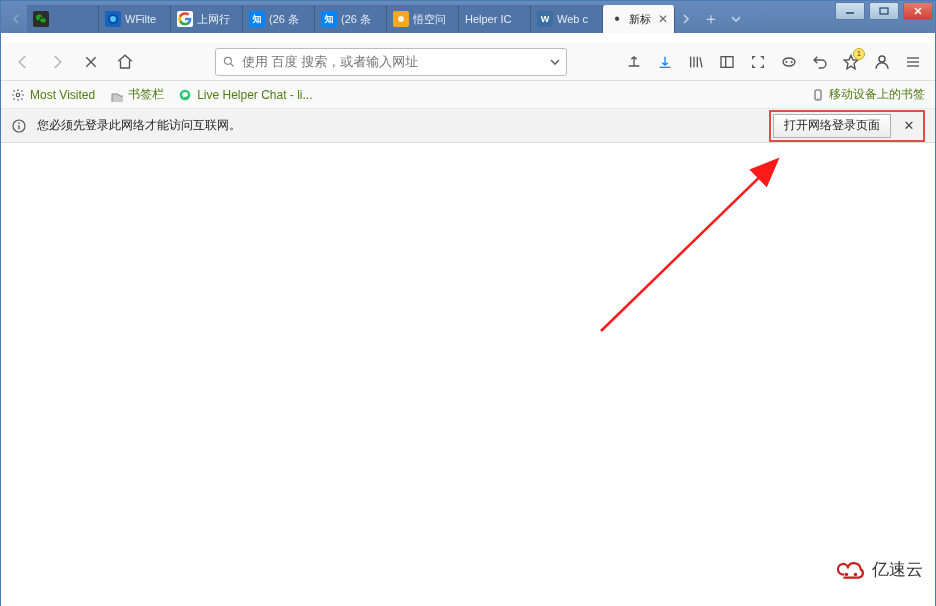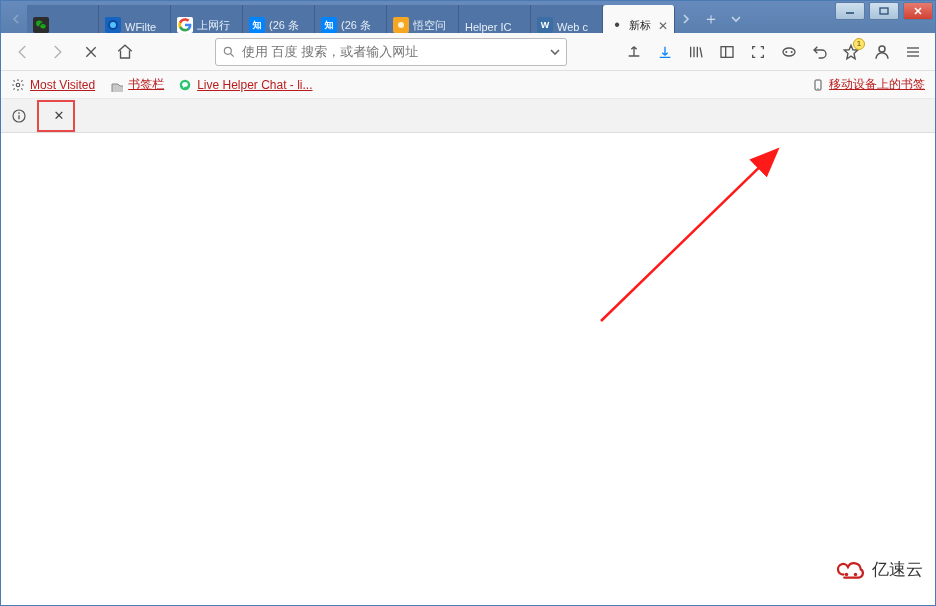--- a/index.html
+++ b/index.html
@@ -44,21 +44,21 @@
       cursor: pointer;
     }
     .tab-arrow.disabled { color: #8ca5c5; }
     .tab {
       height: 28px;
       min-width: 72px;
       max-width: 74px;
       background: #4f74a5;
       color: #e5eef7;
       display: flex;
-      align-items: flex-end;
+      align-items: center;
       padding: 0 4px 0 6px;
       font-size: 11px;
       border-right: 1px solid #3f5f8a;
       white-space: nowrap;
       overflow: hidden;
       cursor: pointer;
       gap: 4px;
     }
     .tab.active {
       background: #f9f9fa;
@@ -125,20 +125,21 @@
       color: #fff;
     }
     .navbar {
       height: 38px;
       background: #f9f9fa;
       border-bottom: 1px solid #e0e0e0;
       display: flex;
       align-items: center;
       padding: 0 8px;
       gap: 6px;
+      margin-top: 10px;
     }
     .nav-icon-btn {
       width: 28px;
       height: 28px;
       display: flex;
       align-items: center;
       justify-content: center;
       color: #555;
       border-radius: 4px;
       cursor: pointer;
@@ -200,22 +201,21 @@
     }
     .bookmarkbar {
       height: 28px;
       background: #f9f9fa;
       border-bottom: 1px solid #e9e9e9;
       display: flex;
       align-items: center;
       padding: 0 10px;
       gap: 14px;
       font-size: 12px;
-      color: #b91c1c;
-      text-decoration: underline;
+      color: #4d7c0f;
     }
     .bm-item {
       display: flex;
       align-items: center;
       gap: 5px;
       cursor: pointer;
     }
     .bm-spacer { flex: 1; }
     .notification-bar {
       height: 34px;
@@ -524,21 +524,23 @@
       <span>移动设备上的书签</span>
     </div>
   </div>
 
   <div class="notification-bar">
     <svg width="16" height="16" viewBox="0 0 24 24">
         <circle cx="12" cy="12" r="9" fill="none" stroke="#555" stroke-width="1.8"></circle>
         <circle cx="12" cy="7.5" r="1.3" fill="#555"></circle>
         <line x1="12" y1="11" x2="12" y2="17" stroke="#555" stroke-width="2"></line>
       </svg>
+    <span class="notif-text">您必须先登录此网络才能访问互联网。</span>
     <div class="notif-right-group">
+      <button class="notif-action-btn">打开网络登录页面</button>
       <span class="notif-close">✕</span>
     </div>
   </div>
 
   <div class="content">
     <svg class="annotation-arrow" width="300" height="240" style="left:580px; top:-22px;">
       <defs>
         <marker id="arrh" markerWidth="12" markerHeight="10" refX="10" refY="5" orient="auto">
           <path d="M0 0 L12 5 L0 10 Z" fill="#ff1a1a"></path>
         </marker>

